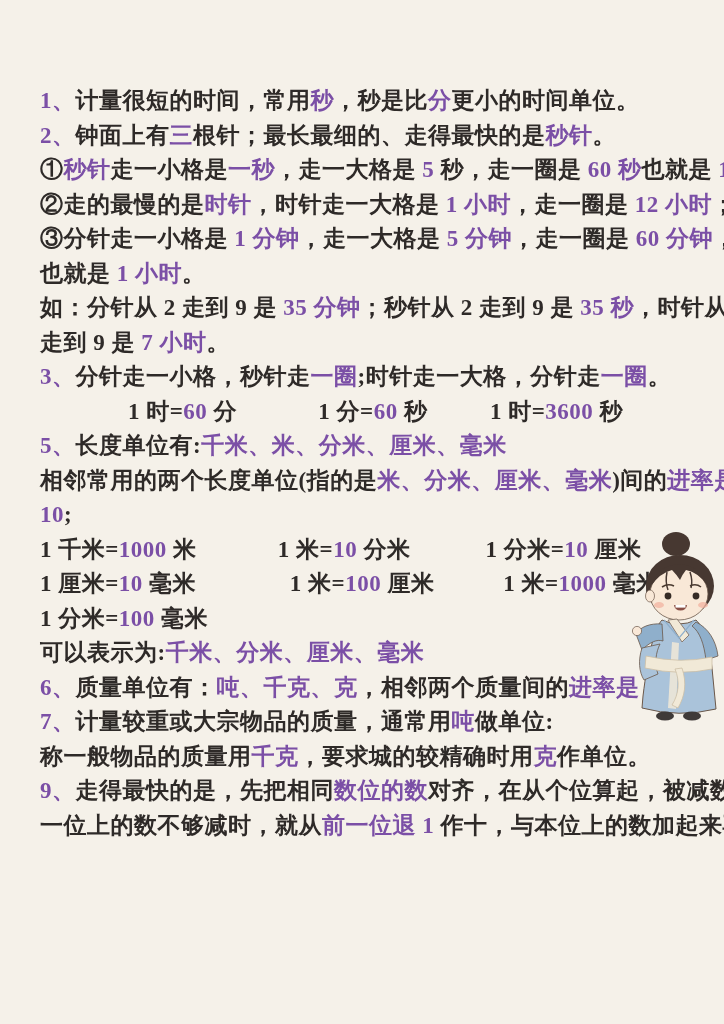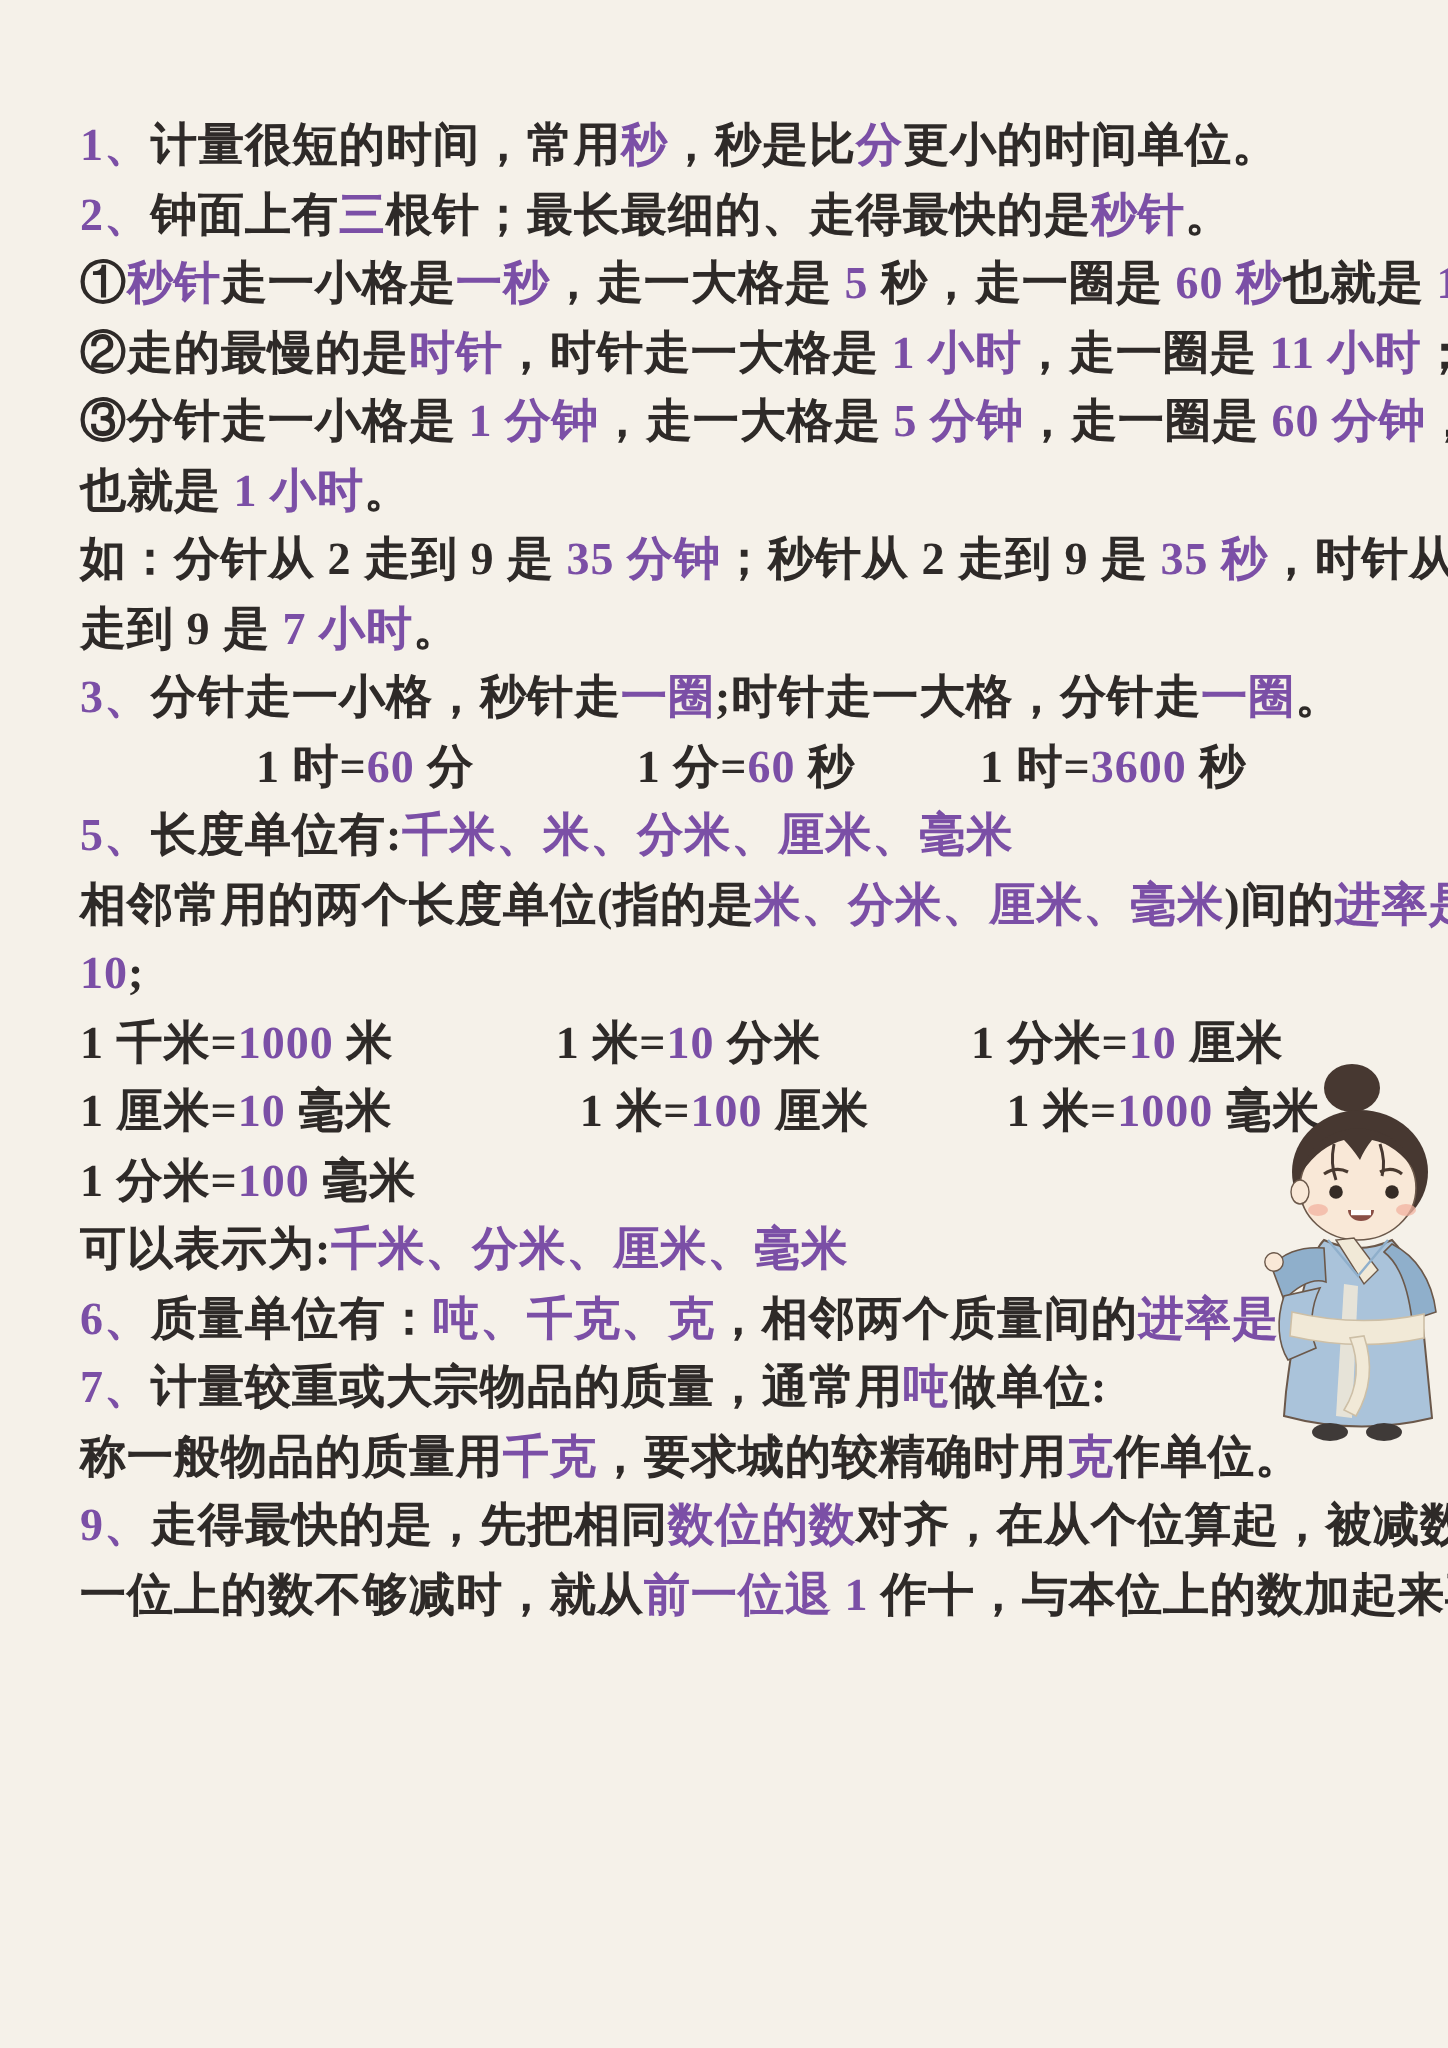--- a/index.html
+++ b/index.html
@@ -8,38 +8,38 @@
     --hair:#473831; --skin:#f9e8d7; --blush:#f2b3a0; --shoe:#3f3a38;
     --outline:#6b584a;
   }
   html,body{margin:0;padding:0;background:#ddd;}
   .page{
     position:relative; width:724px; height:1024px;
     background:var(--page-bg); overflow:hidden;
     font-family:"Liberation Serif","DejaVu Serif",serif;
   }
   .content{
-    position:absolute; left:40px; top:56px; width:664px;
+    position:absolute; left:40px; top:84px; width:664px;
     font-size:23px; line-height:34.5px; color:var(--ink);
     font-weight:600; letter-spacing:0.5px;
   }
   .line{white-space:pre; height:34.5px;}
   .seg.b{color:var(--ink);}
   .seg.p{color:var(--accent);}
   .kid{position:absolute; left:630px; top:528px; width:96px; height:197px;}
 </style>
 </head>
 <body>
 
 <div class="page">
   <div class="content">
       <div class="line"><span class="seg p">1、</span><span class="seg b">计量很短的时间，常用</span><span class="seg p">秒</span><span class="seg b">，秒是比</span><span class="seg p">分</span><span class="seg b">更小的时间单位。</span></div>
       <div class="line"><span class="seg p">2、</span><span class="seg b">钟面上有</span><span class="seg p">三</span><span class="seg b">根针；最长最细的、走得最快的是</span><span class="seg p">秒针</span><span class="seg b">。</span></div>
       <div class="line"><span class="seg b">①</span><span class="seg p">秒针</span><span class="seg b">走一小格是</span><span class="seg p">一秒</span><span class="seg b">，走一大格是 </span><span class="seg p">5</span><span class="seg b"> 秒，走一圈是 </span><span class="seg p">60 秒</span><span class="seg b">也就是 </span><span class="seg p">1</span></div>
-      <div class="line"><span class="seg b">②走的最慢的是</span><span class="seg p">时针</span><span class="seg b">，时针走一大格是 </span><span class="seg p">1 小时</span><span class="seg b">，走一圈是 </span><span class="seg p">11 小时</span><span class="seg b">；</span></div>
+      <div class="line"><span class="seg b">②走的最慢的是</span><span class="seg p">时针</span><span class="seg b">，时针走一大格是 </span><span class="seg p">1 小时</span><span class="seg b">，走一圈是 </span><span class="seg p">12 小时</span><span class="seg b">；</span></div>
       <div class="line"><span class="seg b">③分针走一小格是 </span><span class="seg p">1 分钟</span><span class="seg b">，走一大格是 </span><span class="seg p">5 分钟</span><span class="seg b">，走一圈是 </span><span class="seg p">60 分钟</span><span class="seg b">，</span></div>
       <div class="line"><span class="seg b">也就是 </span><span class="seg p">1 小时</span><span class="seg b">。</span></div>
       <div class="line"><span class="seg b">如：分针从 2 走到 9 是 </span><span class="seg p">35 分钟</span><span class="seg b">；秒针从 2 走到 9 是 </span><span class="seg p">35 秒</span><span class="seg b">，时针从 2</span></div>
       <div class="line"><span class="seg b">走到 9 是 </span><span class="seg p">7 小时</span><span class="seg b">。</span></div>
       <div class="line"><span class="seg p">3、</span><span class="seg b">分针走一小格，秒针走</span><span class="seg p">一圈</span><span class="seg b">;时针走一大格，分针走</span><span class="seg p">一圈</span><span class="seg b">。</span></div>
       <div class="line" style="padding-left: 88px; font-family: Liberation Serif, serif;"><span class="seg b">1 时=</span><span class="seg p">60</span><span class="seg b"> 分             1 分=</span><span class="seg p">60</span><span class="seg b"> 秒          1 时=</span><span class="seg p">3600</span><span class="seg b"> 秒</span></div>
       <div class="line"><span class="seg p">5、</span><span class="seg b">长度单位有:</span><span class="seg p">千米、米、分米、厘米、毫米</span></div>
       <div class="line"><span class="seg b">相邻常用的两个长度单位(指的是</span><span class="seg p">米、分米、厘米、毫米</span><span class="seg b">)间的</span><span class="seg p">进率是</span></div>
       <div class="line"><span class="seg p">10</span><span class="seg b">;</span></div>
       <div class="line"><span class="seg b">1 千米=</span><span class="seg p">1000</span><span class="seg b"> 米             1 米=</span><span class="seg p">10</span><span class="seg b"> 分米            1 分米=</span><span class="seg p">10</span><span class="seg b"> 厘米</span></div>

